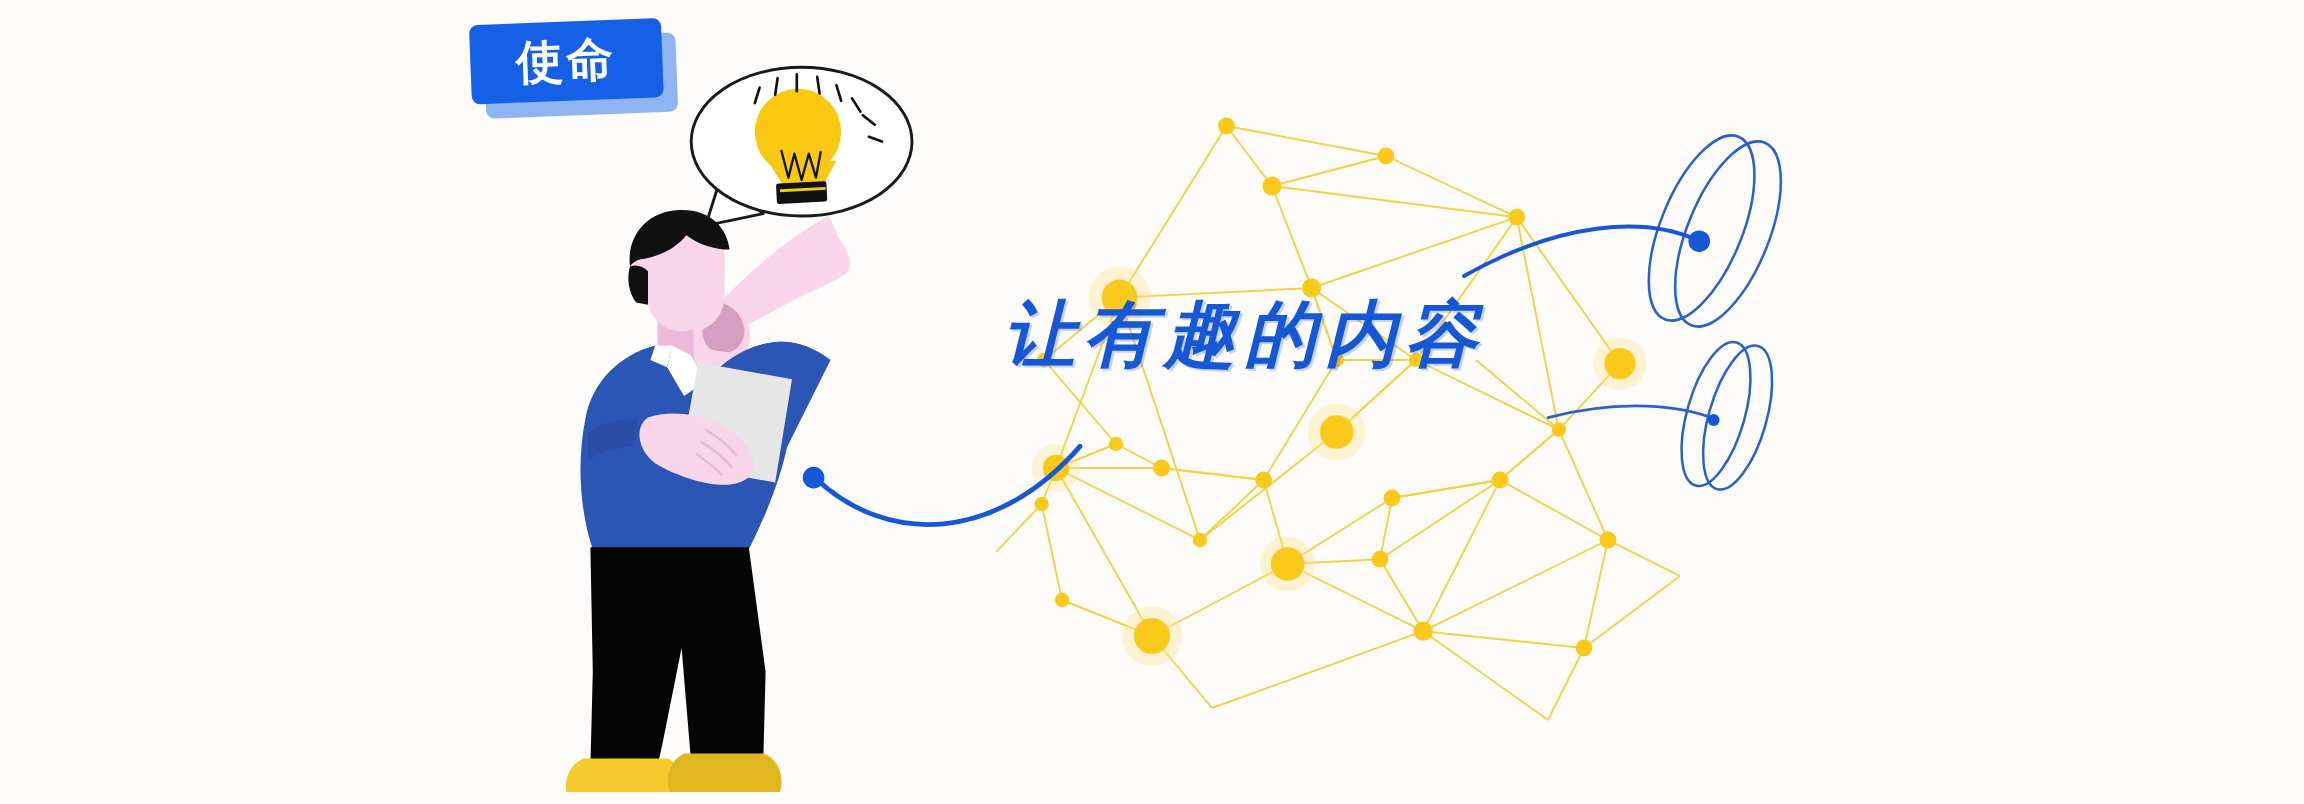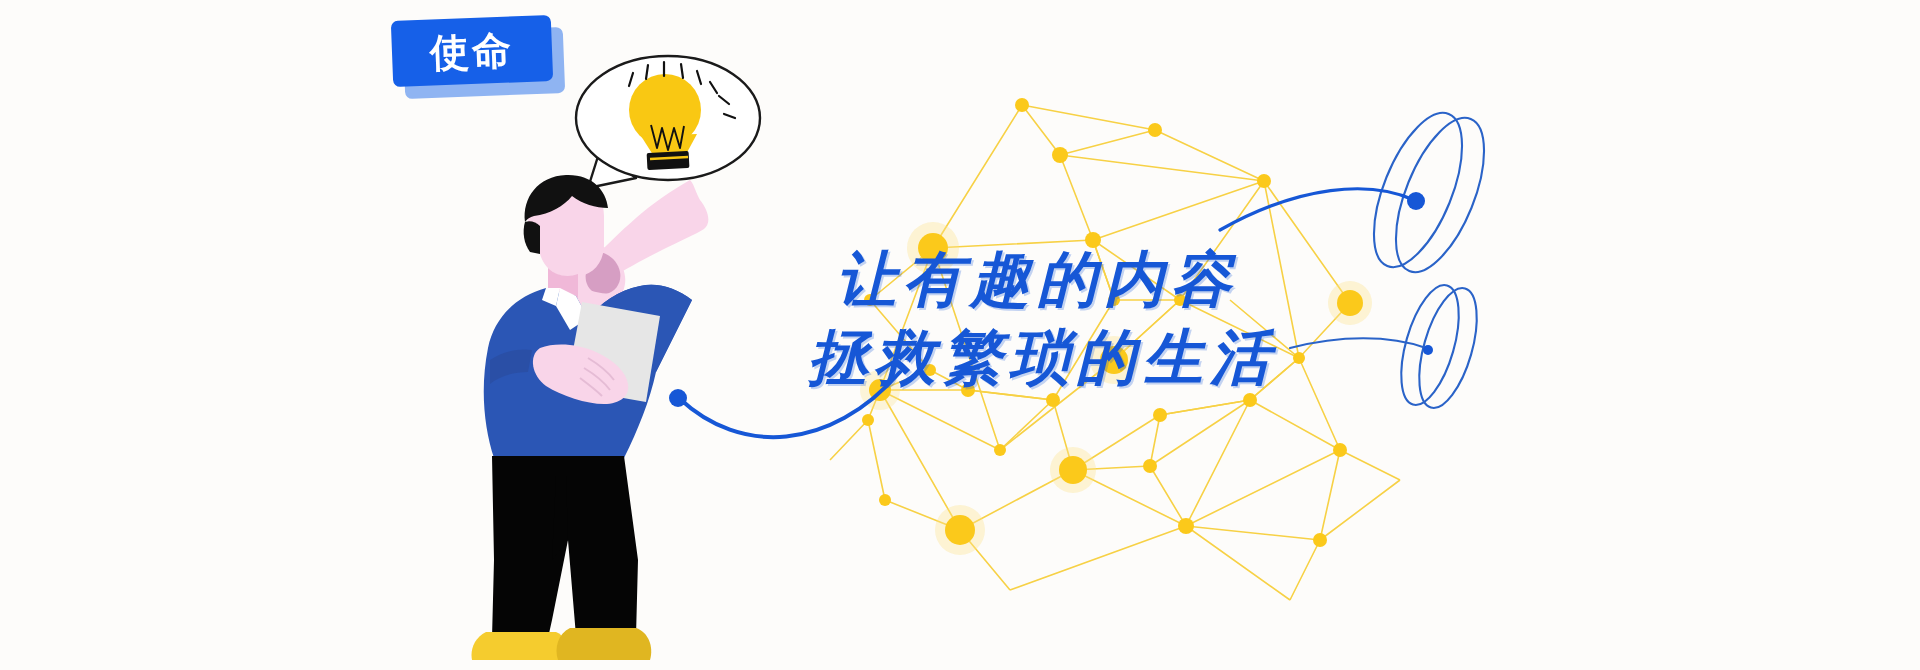--- a/index.html
+++ b/index.html
@@ -244,16 +244,15 @@
 
   <div class="badge-wrap">
     <div class="badge-shadow"></div>
     <div class="badge-main">
       <span class="badge-text">使命</span>
     </div>
   </div>
 
   <div class="headline">
     <div class="headline-line l1">让有趣的内容</div>
-    <div class="headline-line l2">拯救繁琐的生活</div>
   </div>
 
 </div>
 
 </body></html>

